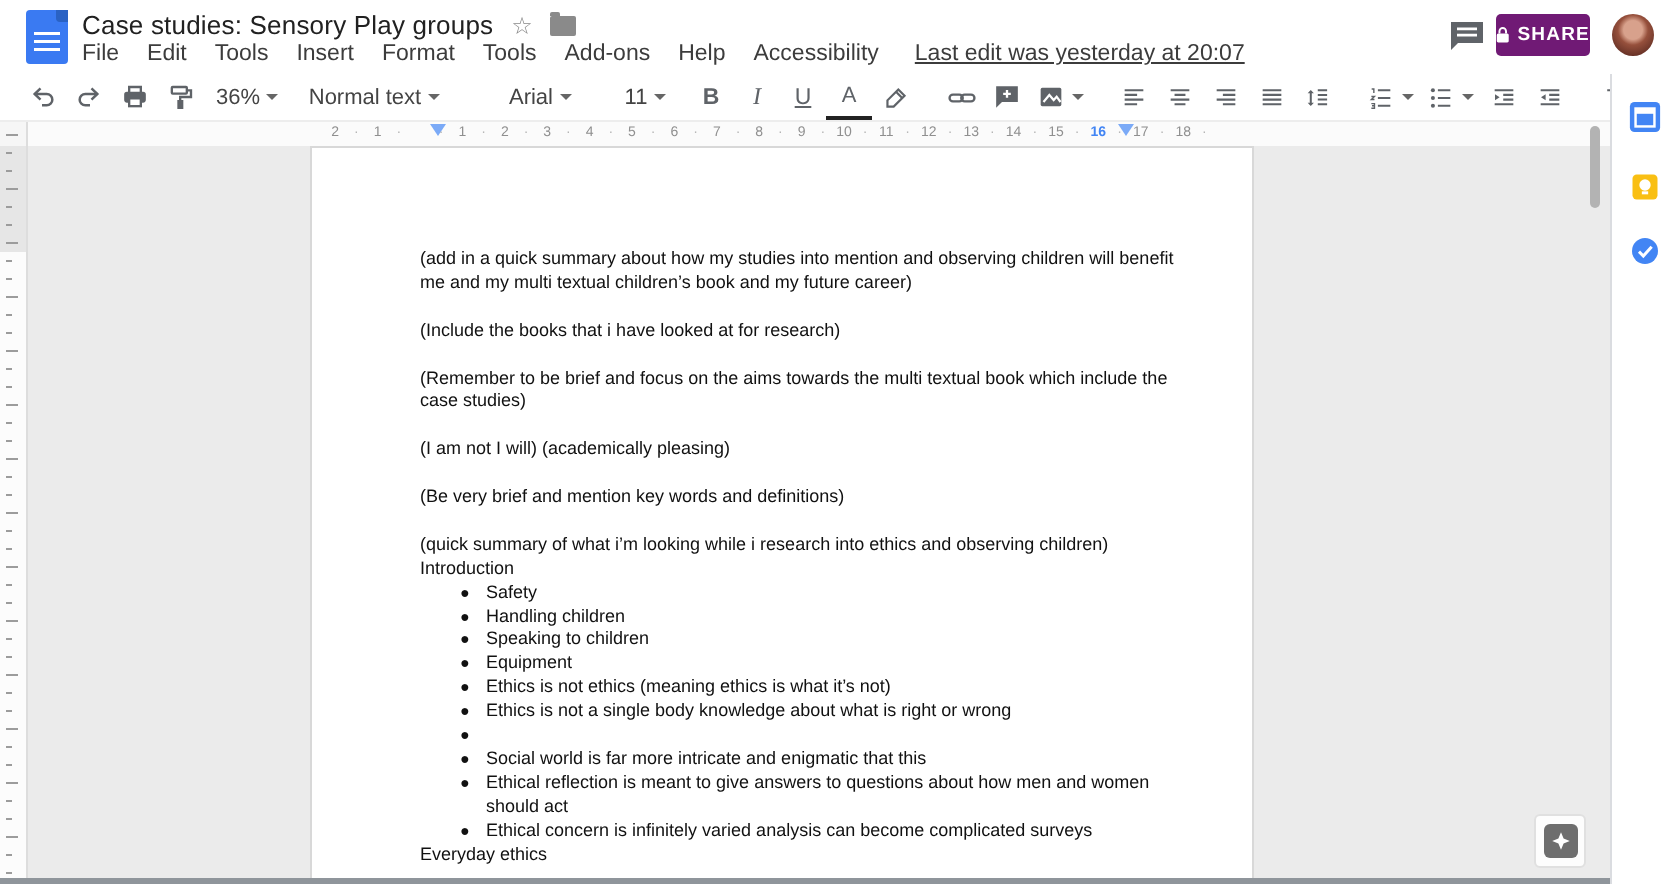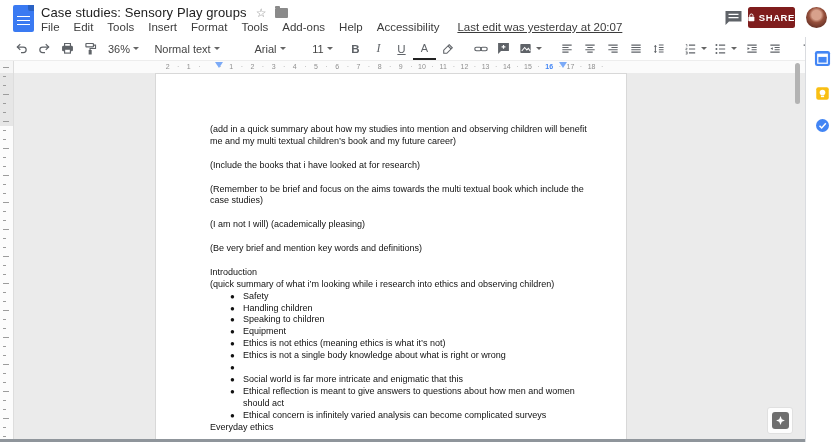--- a/index.html
+++ b/index.html
@@ -18,21 +18,21 @@
   .title-row { position:absolute; left:41px; top:5px; display:flex; align-items:center; gap:9px; }
   .doc-title { font-size:13px; color:#212121; font-weight:500; letter-spacing:.1px; }
   .star { color:#8a8a8a; font-size:12px; line-height:12px; }
   .folder-ic { width:13px; height:10px; background:#8a8a8a; border-radius:1px; position:relative; }
   .folder-ic:before { content:""; position:absolute; left:0; top:-2px; width:5px; height:2px;
     background:#8a8a8a; border-radius:1px 1px 0 0; }
   .menubar { position:absolute; left:41px; top:21px; display:flex; gap:14px; align-items:center; }
   .menubar span { font-size:11.5px; color:#3c3c3c; cursor:default; }
   .last-edit { font-size:11px; color:#7c7c7c; text-decoration:underline; margin-left:4px; }
   .comment-hist { position:absolute; left:724px; top:10px; }
-  .share-btn { position:absolute; left:748px; top:7px; width:47px; height:21px; background:#7f1d1d;
+  .share-btn { position:absolute; left:748px; top:7px; width:47px; height:21px; background:#701a75;
     border:none; border-radius:2.5px; color:#fff; font-size:9.5px; font-weight:bold;
     letter-spacing:.6px; display:flex; align-items:center; justify-content:center; gap:4px;
     font-family:inherit; }
   .avatar { position:absolute; left:806px; top:7px; width:21px; height:21px; border-radius:50%;
     background:radial-gradient(circle at 50% 38%, #d8a18c 0 28%, #96503c 45%, #5d2b22 85%); }
 
   
   .toolbar { position:absolute; left:0; top:37px; width:805px; height:24px; background:#fff;
     border-bottom:1px solid #ededed; display:flex; align-items:center; padding-left:10px; }
   .tbtn { height:22px; min-width:23px; border:none; background:transparent; display:flex;
@@ -387,22 +387,22 @@
     <div class="line">(add in a quick summary about how my studies into mention and observing children will benefit me and my multi textual children’s book and my future career)</div>
     <div class="line blank"></div>
     <div class="line">(Include the books that i have looked at for research)</div>
     <div class="line blank"></div>
     <div class="line">(Remember to be brief and focus on the aims towards the multi textual book which include the case studies)</div>
     <div class="line blank"></div>
     <div class="line">(I am not I will) (academically pleasing)</div>
     <div class="line blank"></div>
     <div class="line">(Be very brief and mention key words and definitions)</div>
     <div class="line blank"></div>
+    <div class="line">(quick summary of what i’m looking while i research into ethics and observing children)</div>
     <div class="line">Introduction</div>
-    <div class="line">(quick summary of what i’m looking while i research into ethics and observing children)</div>
     <div class="line bullet"><span class="bdot">●</span><span>Safety</span></div>
     <div class="line bullet"><span class="bdot">●</span><span>Handling children</span></div>
     <div class="line bullet"><span class="bdot">●</span><span>Speaking to children</span></div>
     <div class="line bullet"><span class="bdot">●</span><span>Equipment</span></div>
     <div class="line bullet"><span class="bdot">●</span><span>Ethics is not ethics (meaning ethics is what it’s not)</span></div>
     <div class="line bullet"><span class="bdot">●</span><span>Ethics is not a single body knowledge about what is right or wrong</span></div>
     <div class="line bullet"><span class="bdot">●</span></div>
     <div class="line bullet"><span class="bdot">●</span><span>Social world is far more intricate and enigmatic that this</span></div>
     <div class="line bullet"><span class="bdot">●</span><span>Ethical reflection is meant to give answers to questions about how men and women should act</span></div>
     <div class="line bullet"><span class="bdot">●</span><span>Ethical concern is infinitely varied analysis can become complicated surveys</span></div>

